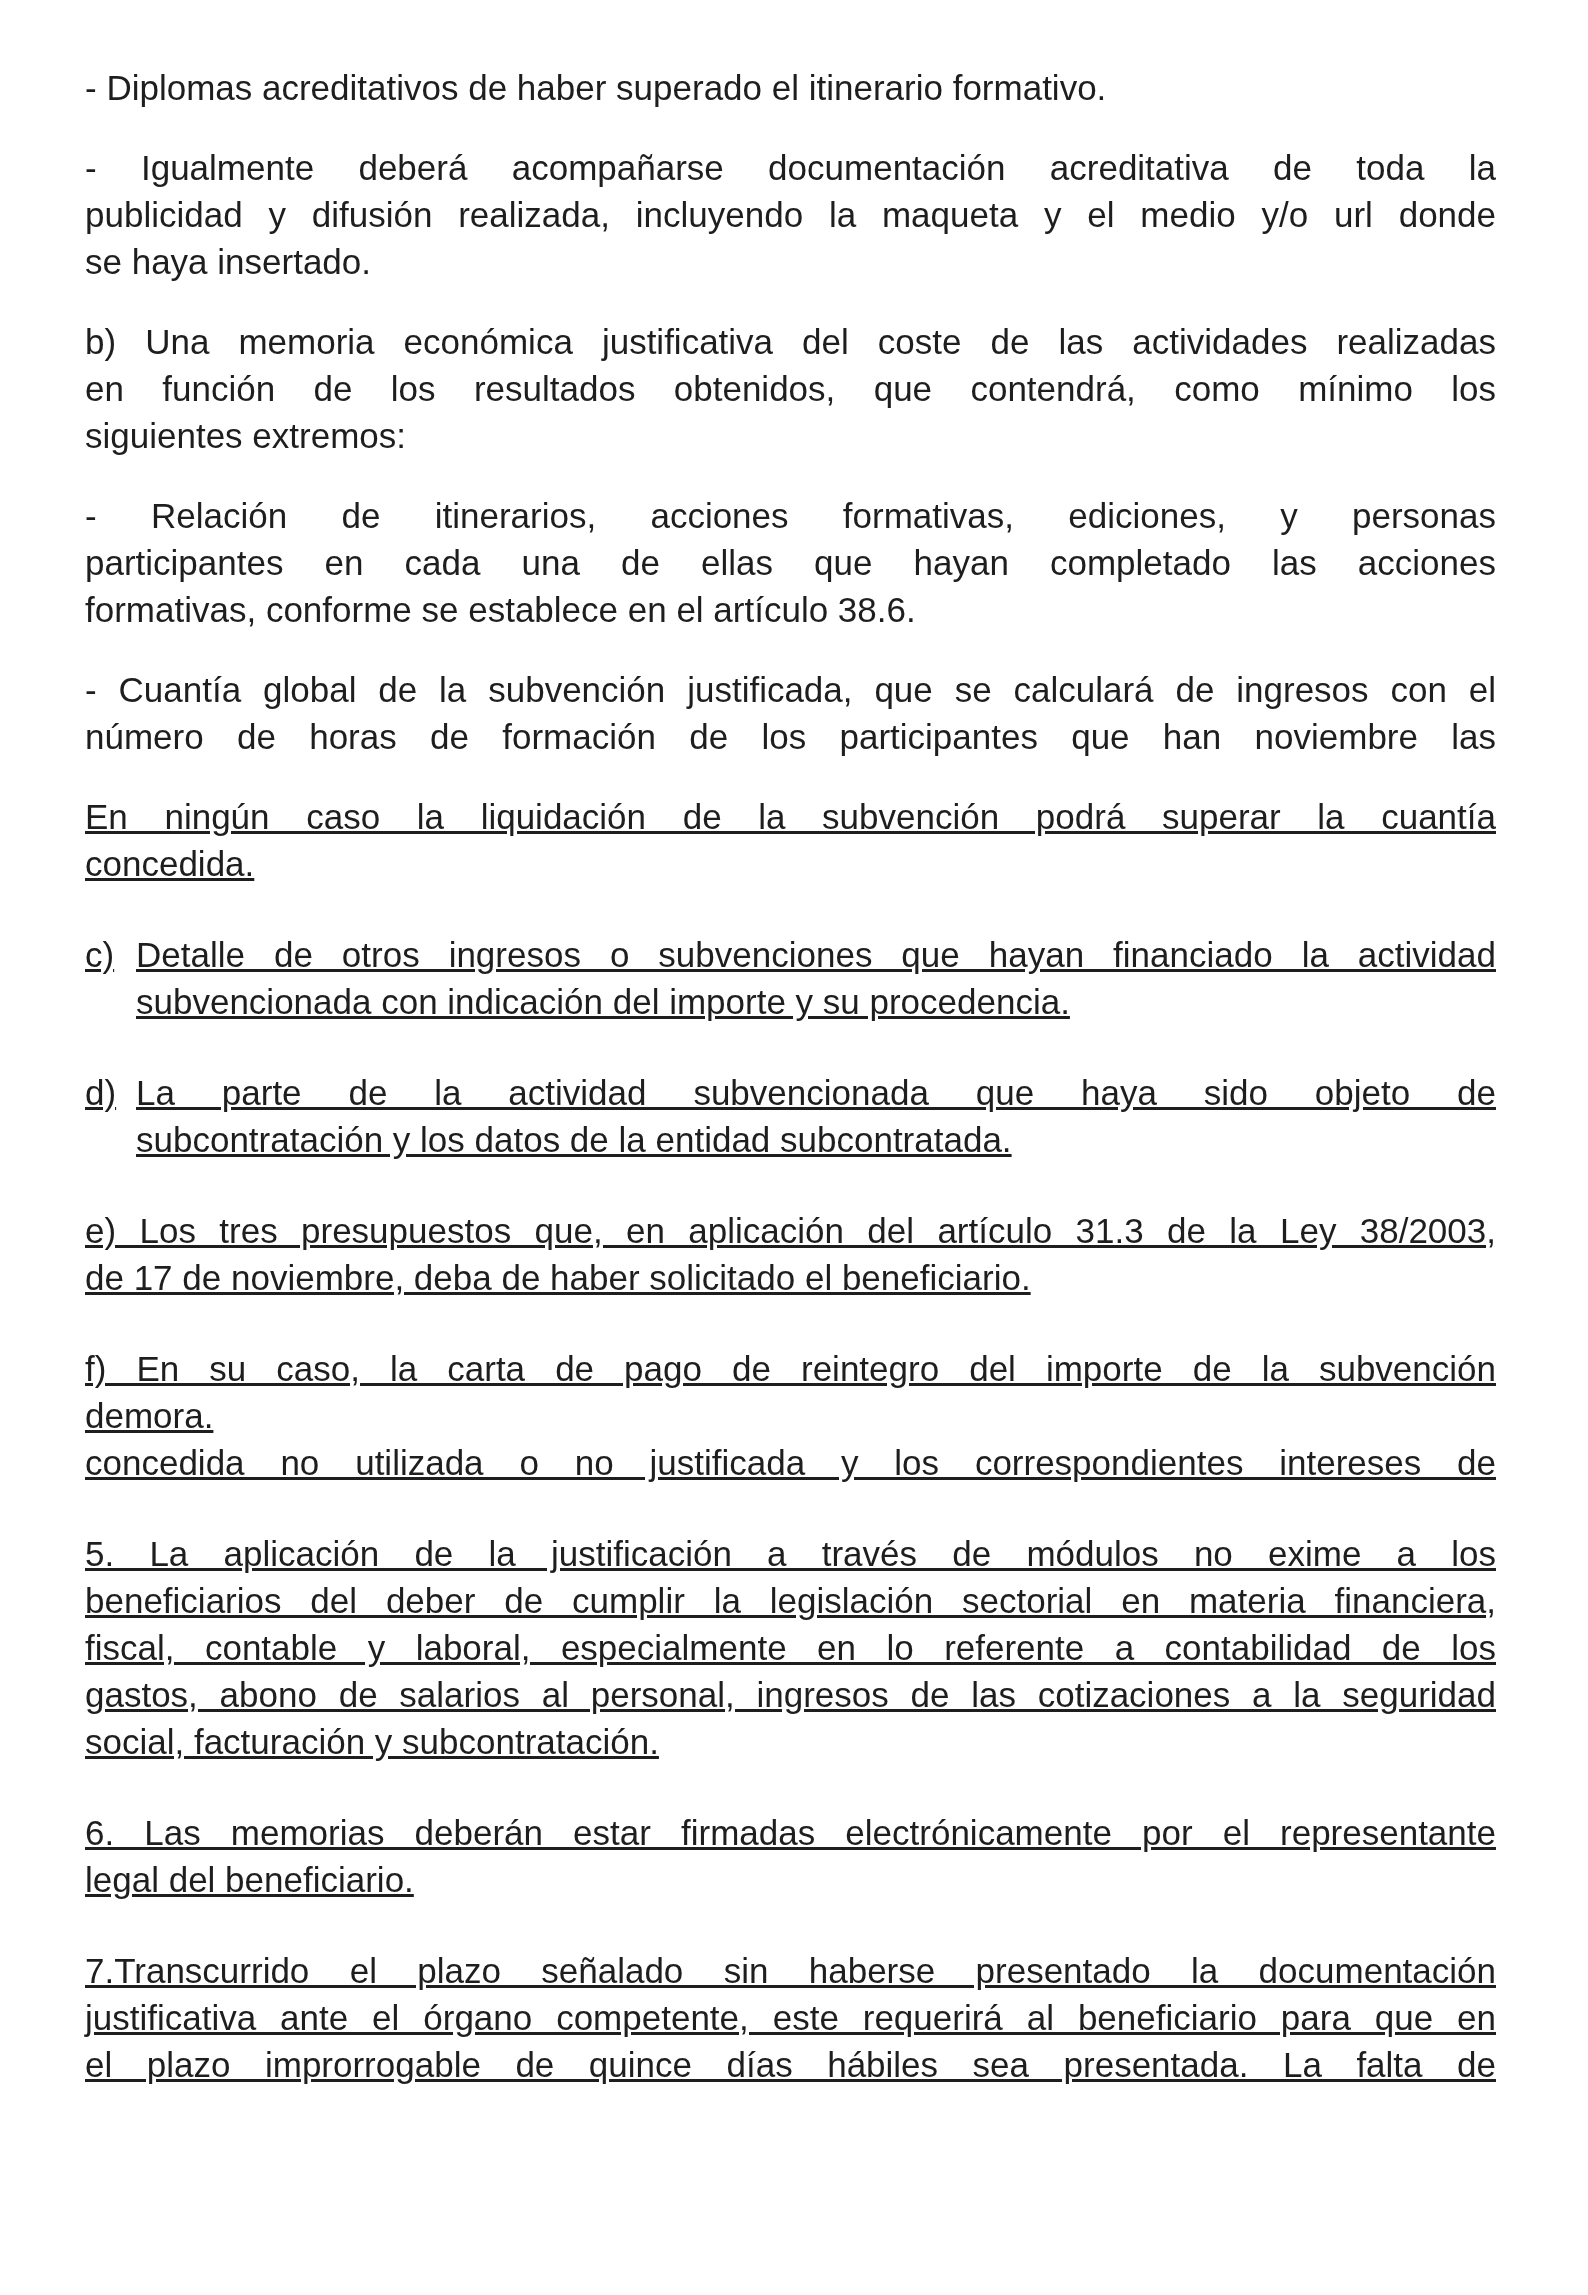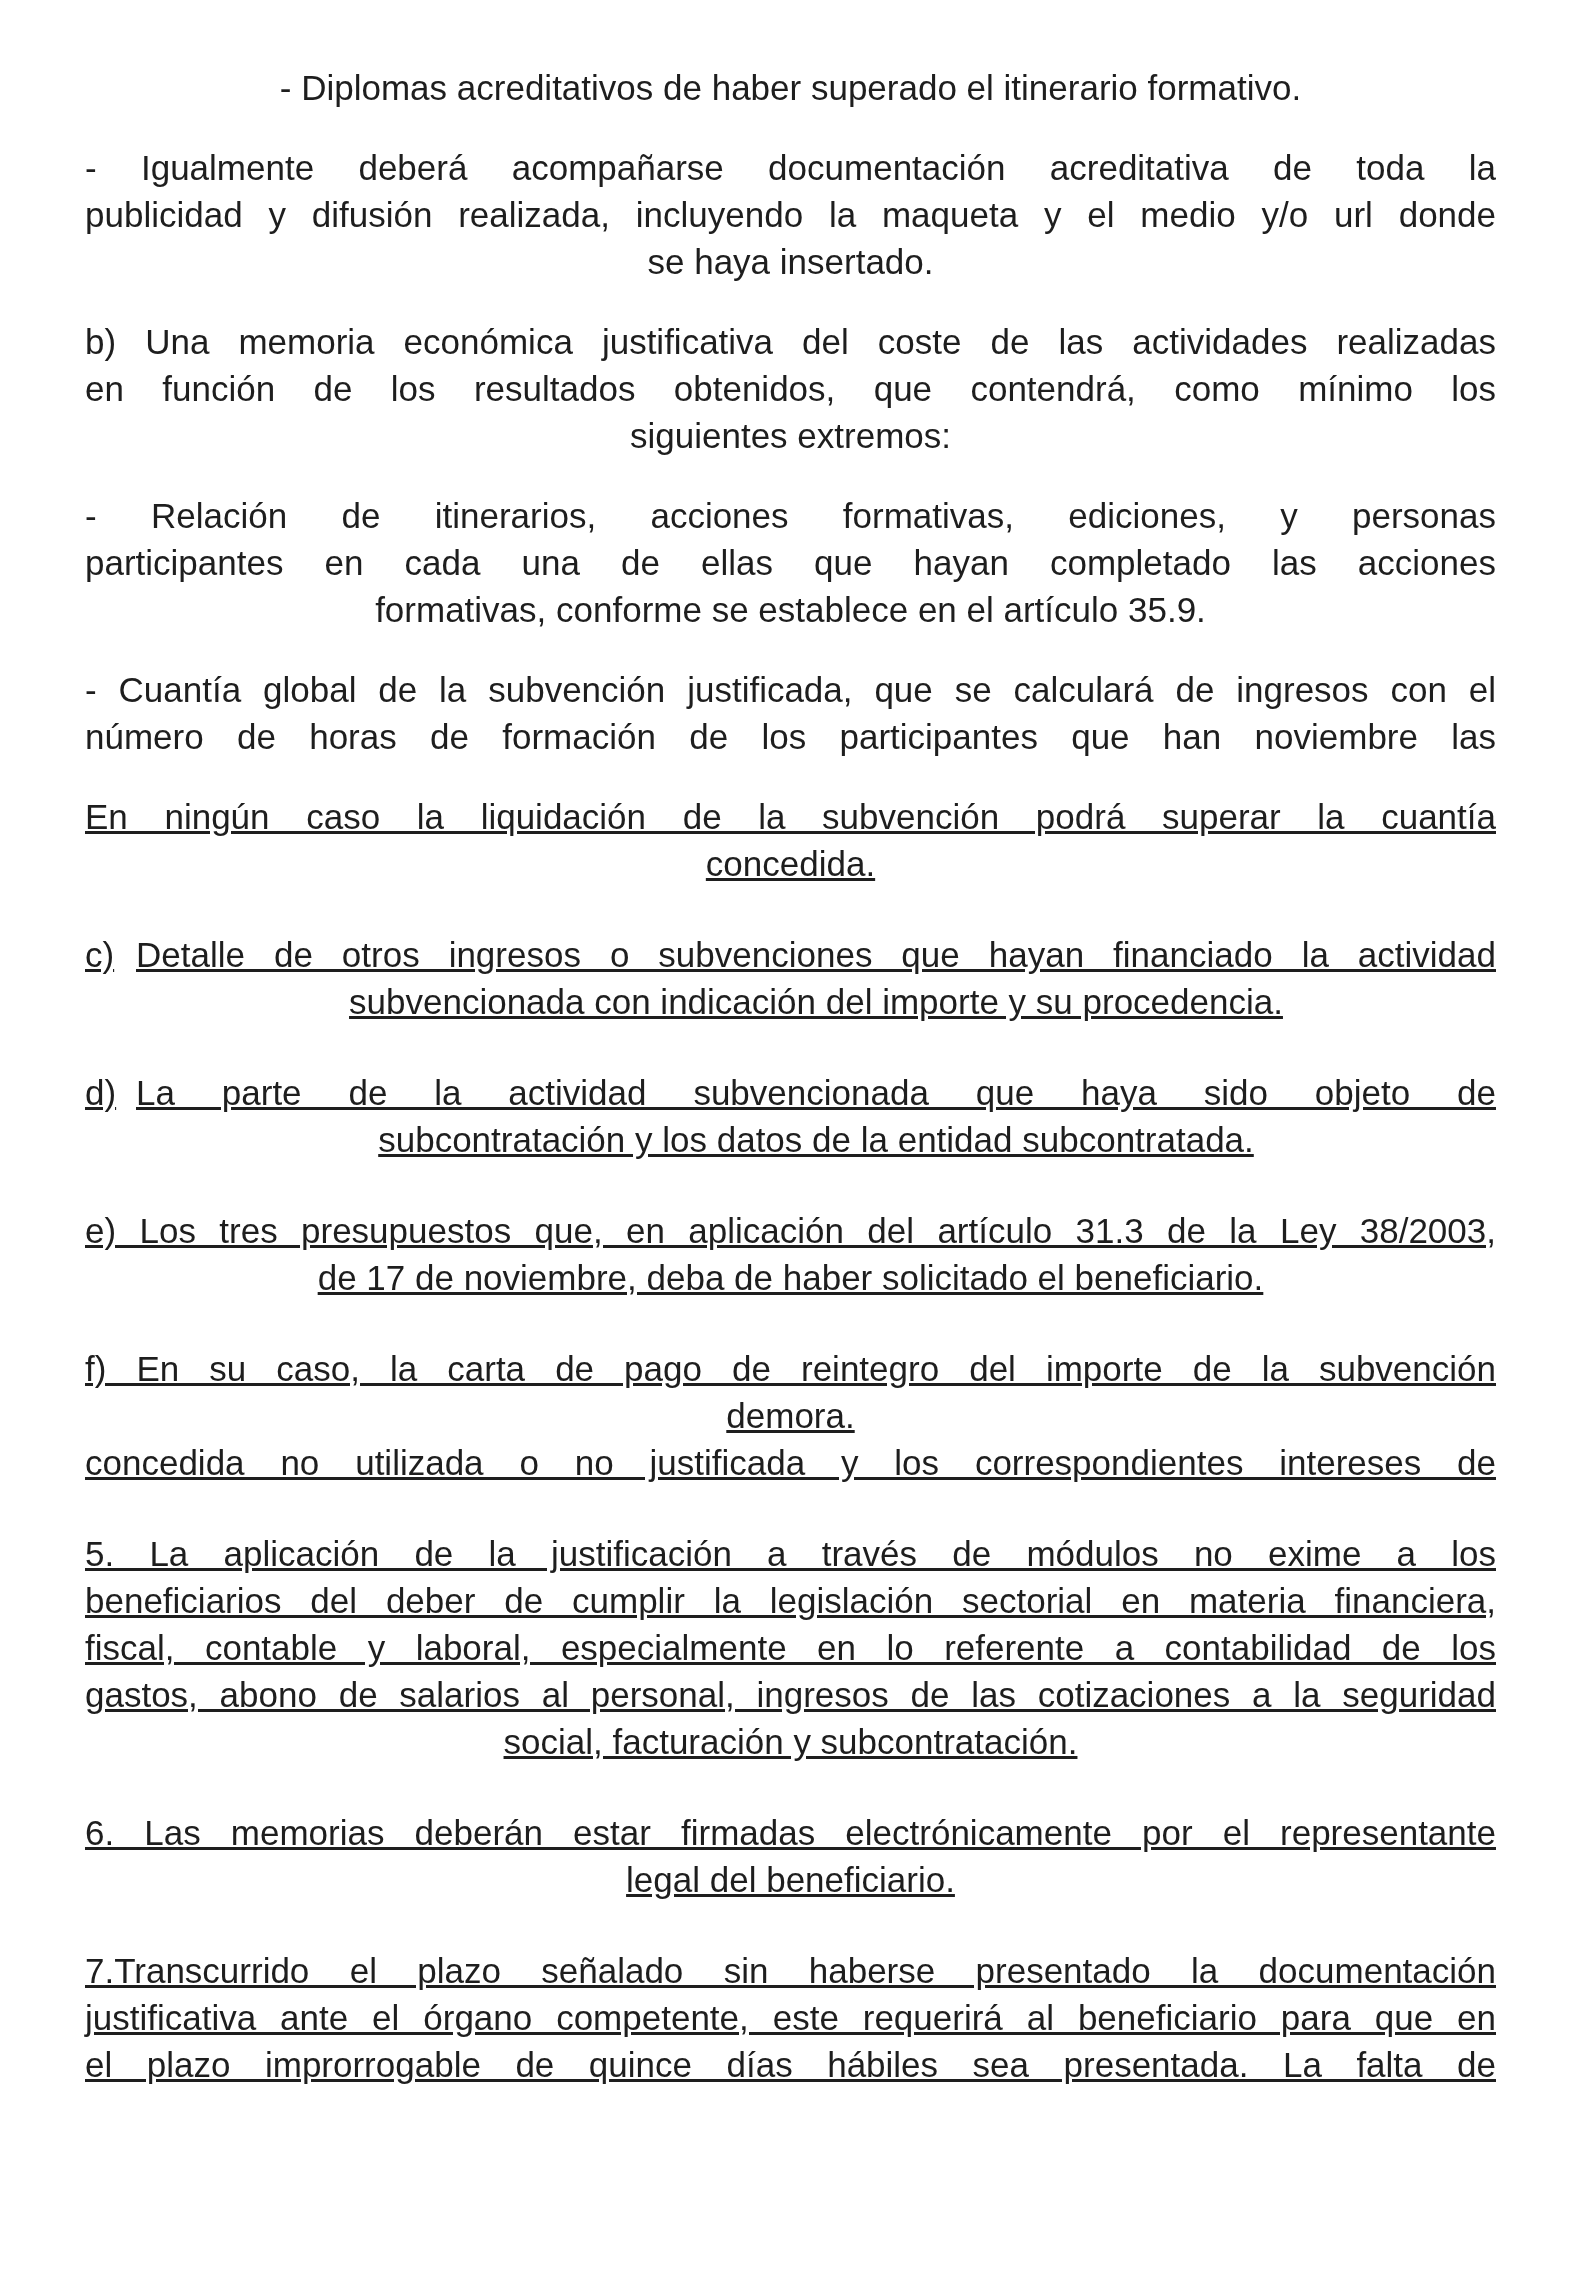--- a/index.html
+++ b/index.html
@@ -13,21 +13,21 @@
     overflow: hidden;
     font-family: "Liberation Sans", "DejaVu Sans", sans-serif;
     font-size: 35px;
     line-height: 47px;
     color: #1e1e1e;
     -webkit-font-smoothing: antialiased;
   }
   .para { margin: 0 0 33px 0; }
   .para.gap-lg { margin-bottom: 44px; text-decoration: underline; }
   .para:last-child { margin-bottom: 0; }
-  .line { text-align: center; white-space: normal; }
+  .line { text-align: left; white-space: normal; }
   .line.just { text-align: justify; text-align-last: justify; }
   .hang { display: flex; align-items: flex-start; }
   .marker { flex: 0 0 51px; width: 51px; }
   .hang-body { flex: 1 1 auto; min-width: 0; }
 </style>
 </head>
 <body>
 
 <div class="page" style="background: rgb(255, 255, 255); color: rgb(30, 30, 30);">
   <div>
@@ -40,21 +40,21 @@
         <div class="line">se haya insertado.</div>
       </div>
       <div class="para">
         <div class="line just">b) Una memoria económica justificativa del coste de las actividades realizadas</div>
         <div class="line just">en función de los resultados obtenidos, que contendrá, como mínimo los</div>
         <div class="line">siguientes extremos:</div>
       </div>
       <div class="para">
         <div class="line just">- Relación de itinerarios, acciones formativas, ediciones, y personas</div>
         <div class="line just">participantes en cada una de ellas que hayan completado las acciones</div>
-        <div class="line">formativas, conforme se establece en el artículo 35.9.</div>
+        <div class="line">formativas, conforme se establece en el artículo 38.6.</div>
       </div>
       <div class="para">
         <div class="line just">- Cuantía global de la subvención justificada, que se calculará de ingresos con el</div>
         <div class="line just">número de horas de formación de los participantes que han noviembre las</div>
       </div>
       <div class="para gap-lg">
         <div class="line just">En ningún caso la liquidación de la subvención podrá superar la cuantía</div>
         <div class="line">concedida.</div>
       </div>
       <div class="para gap-lg hang">

